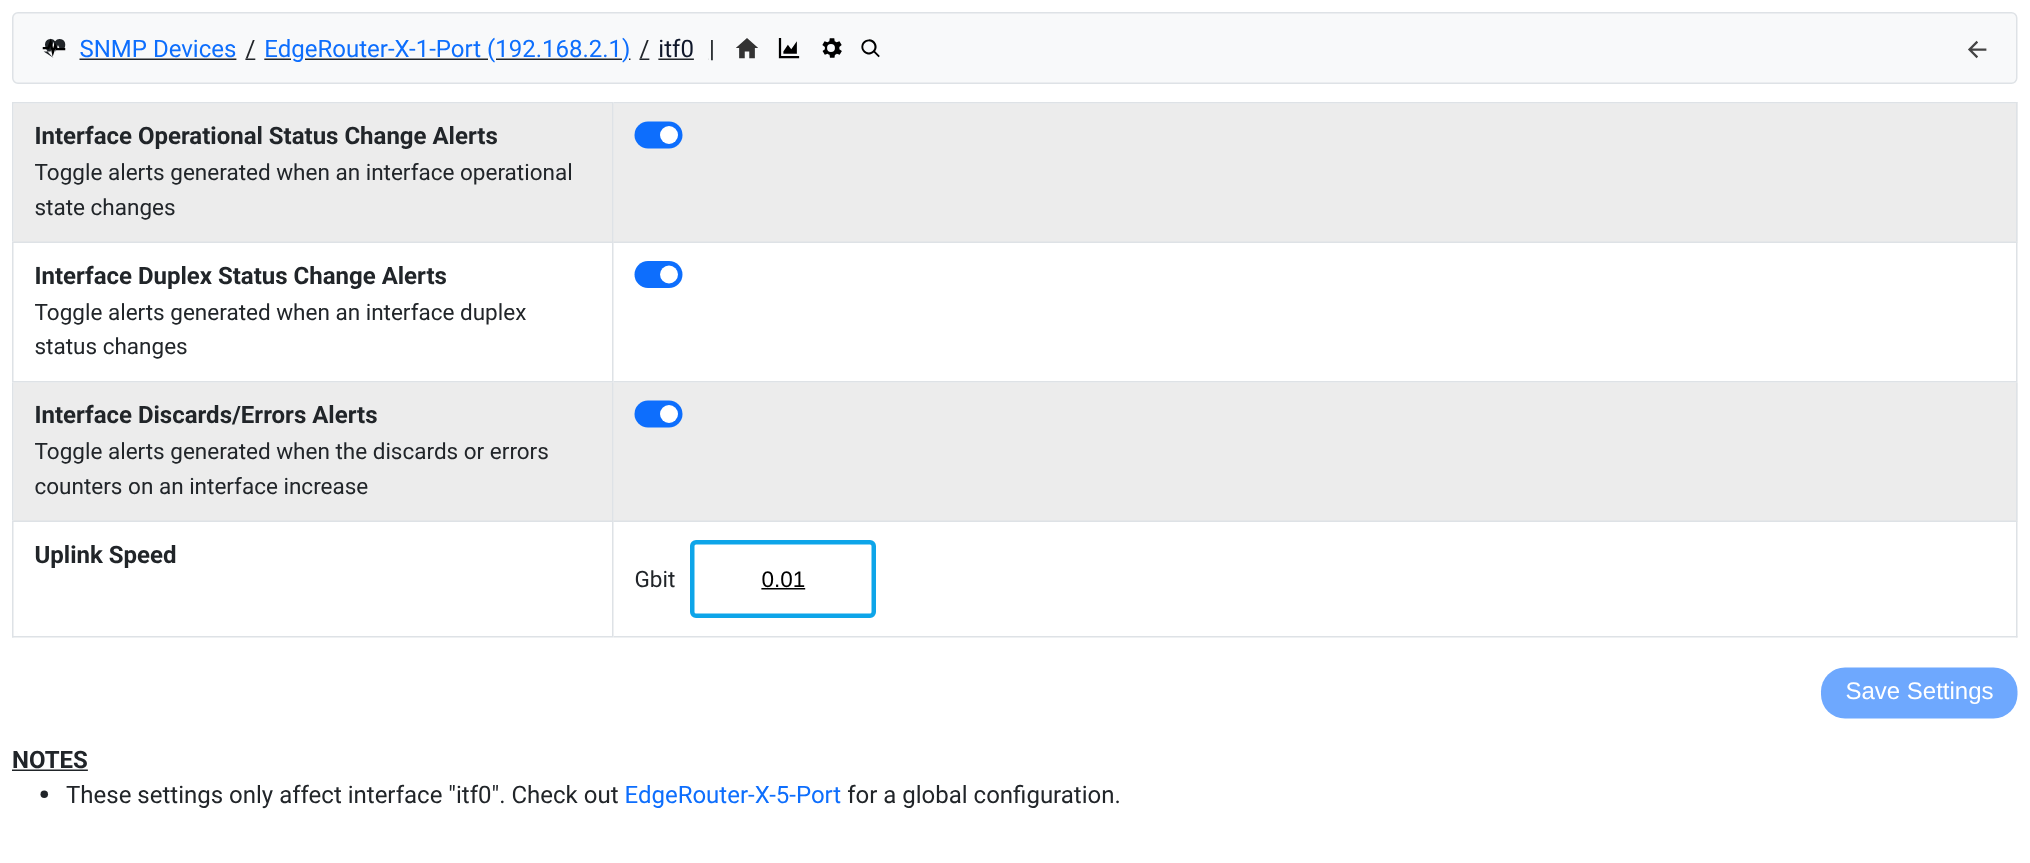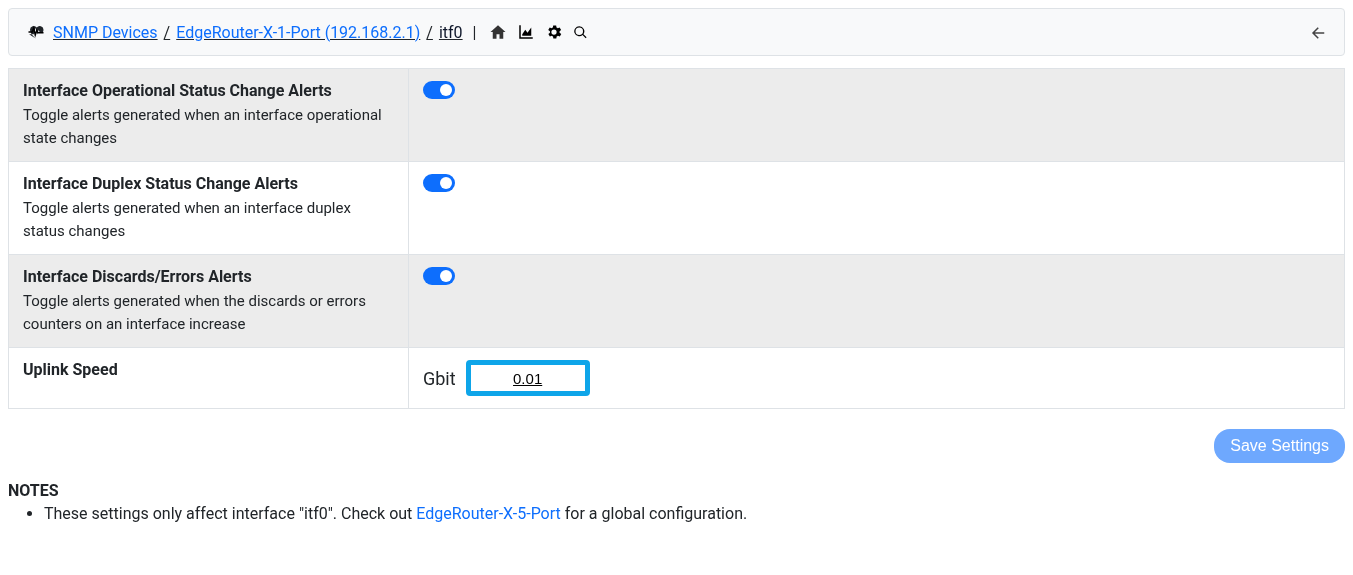--- a/index.html
+++ b/index.html
@@ -62,43 +62,43 @@
       position: absolute;
       width: 12px;
       height: 12px;
       border-radius: 50%;
       background: #fff;
       top: 3px;
       right: 3px;
     }
 
     .unit-input { display:flex; align-items:center; gap: 10px; }
-    .unit { font-size: 18px; }
+    .unit { font-size: 15px; }
     .num-input {
       width: 124px;
-      height: 36px;
-      border: 5px solid #0ea5e9;
+      height: 52px;
+      border: 3px solid #0ea5e9;
       border-radius: 4px;
       text-align: center;
       font-size: 15px;
       text-decoration: underline;
     }
 
     .save-row { display:flex; justify-content:flex-end; margin-top: 20px; margin-bottom: 18px; }
     .save-btn {
       background: #6ea8fe;
       color: #fff;
       border: none;
       border-radius: 16px;
       padding: 8px 16px;
       font-size: 16px;
       cursor: pointer;
     }
 
-    .notes-title { font-weight:700; font-size:16px; margin-top: 8px; margin-bottom: 4px; }
+    .notes-title { font-weight:700; font-size:16px; margin-top: 8px; margin-bottom: 4px; text-decoration: underline; }
     .notes-list { list-style: disc; padding-left: 36px; font-size:16px; }
     .notes-list a { color:#0d6efd; text-decoration:none; }
   </style>
 </head>
 <body>
 
 <div class="breadcrumb-bar">
   <div class="breadcrumb-left">
     <span class="icon-btn">
       <svg class="icon-svg" viewBox="0 0 24 24" fill="currentColor">

